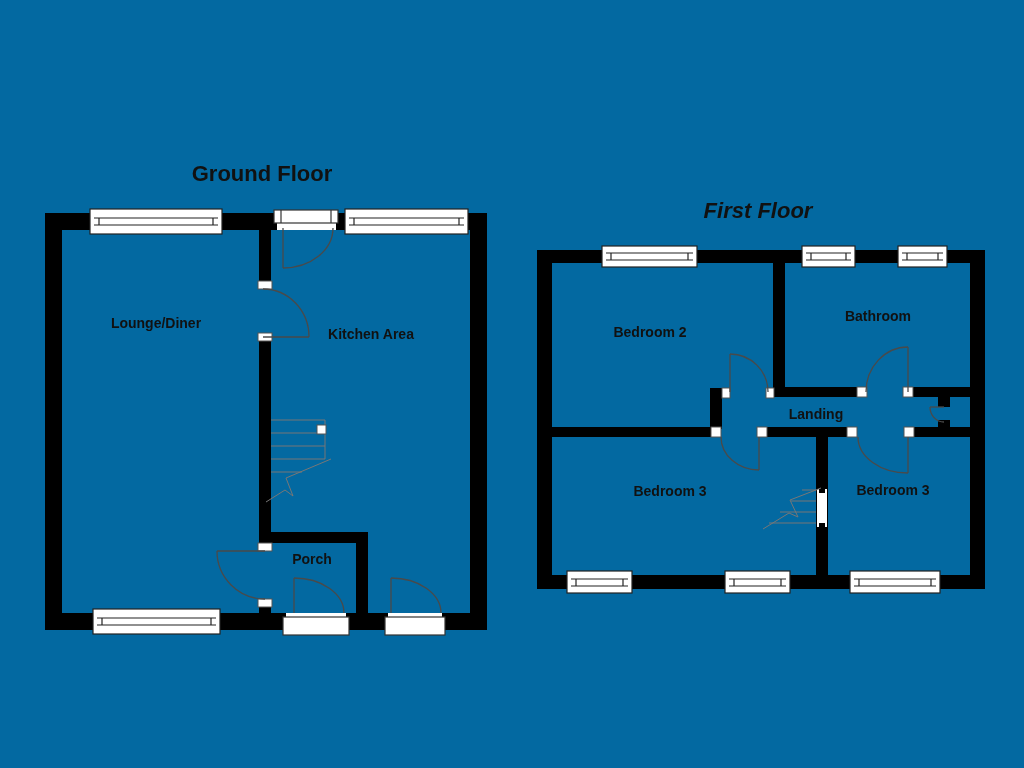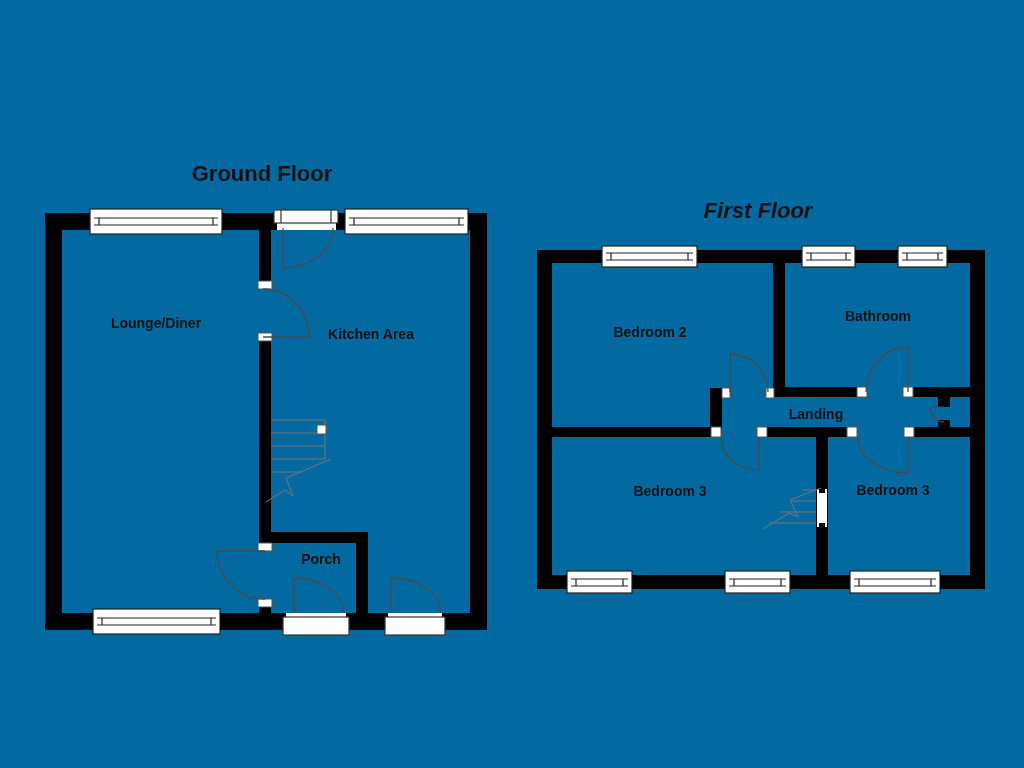--- a/index.html
+++ b/index.html
@@ -246,21 +246,21 @@
         <path d="M763,529 L789,513 L798,517 L790,500 L821,488"></path>
       </g>
     </g>
   </svg>
 
   <div class="lbl title" style="left:262px;top:173px;">Ground Floor</div>
   <div class="lbl title" style="left:758px;top:210px;font-style:italic;">First Floor</div>
 
   <div class="lbl" style="left:156px;top:323px;">Lounge/Diner</div>
   <div class="lbl wrap" style="left:371px;top:334px;">Kitchen Area</div>
-  <div class="lbl" style="left:312px;top:559px;margin-left:9px;">Porch</div>
+  <div class="lbl" style="left:312px;top:559px;">Porch</div>
 
   <div class="lbl" style="left:650px;top:332px;">Bedroom 2</div>
   <div class="lbl" style="left:878px;top:316px;text-align:center;">Bathroom</div>
   <div class="lbl" style="left:816px;top:414px;">Landing</div>
   <div class="lbl" style="left:670px;top:491px;">Bedroom 3</div>
   <div class="lbl" style="left:893px;top:490px;">Bedroom 3</div>
 
 </div>
 
 </body></html>

